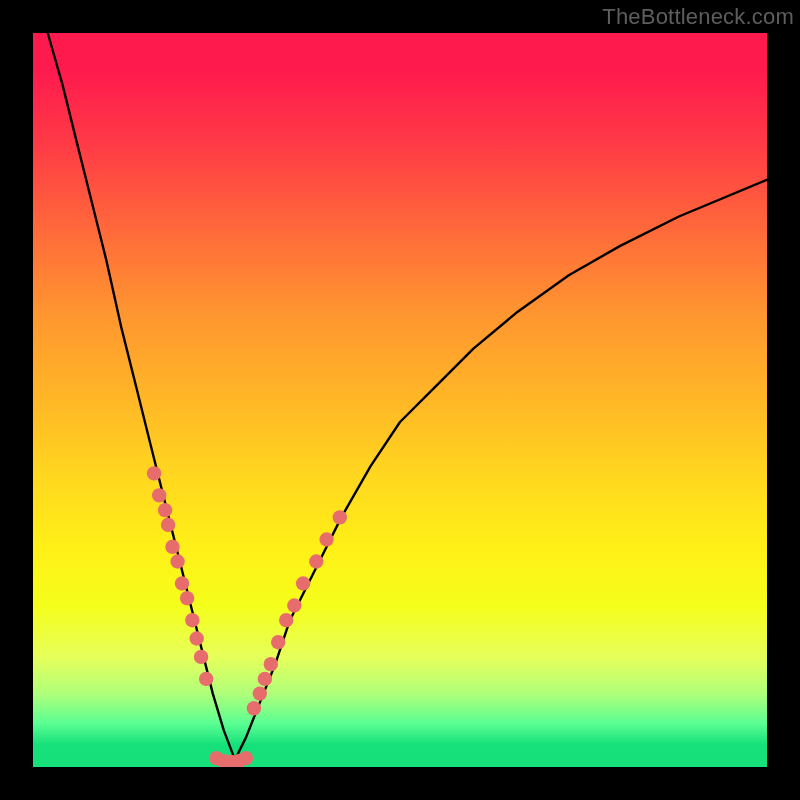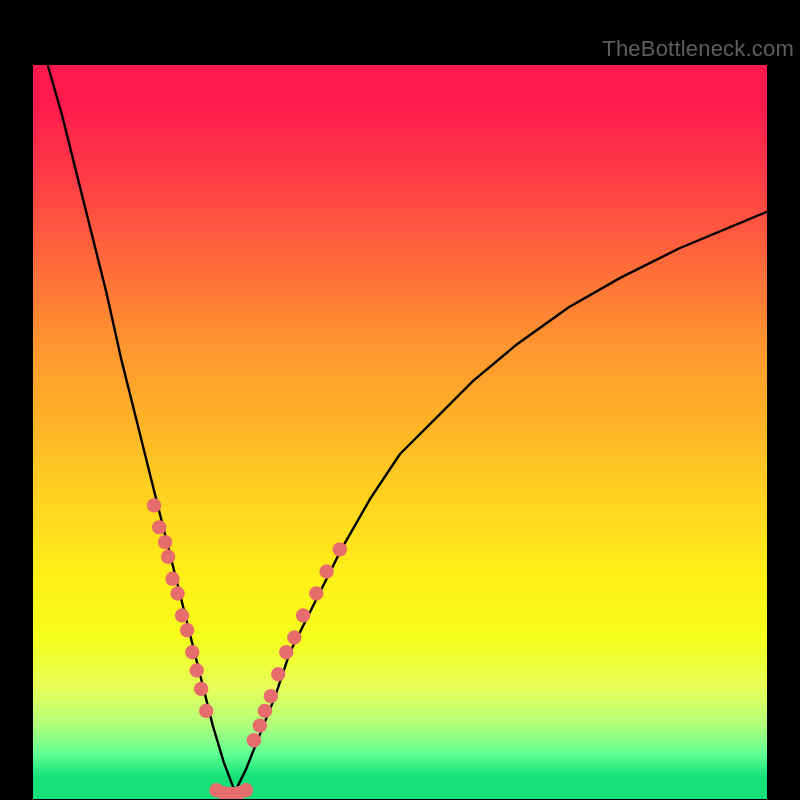--- a/index.html
+++ b/index.html
@@ -8,21 +8,20 @@
     width: 800px;
     height: 800px;
     overflow: hidden;
     background: #000;
     font-family: Arial, Helvetica, sans-serif;
   }
   .frame {
     position: absolute;
     inset: 0;
     background: #000;
-    margin-top: 32px;
   }
   .plot-area {
     position: absolute;
     left: 33px;
     top: 33px;
     width: 734px;
     height: 734px;
     overflow: hidden;
   }
   .gradient-bg {

